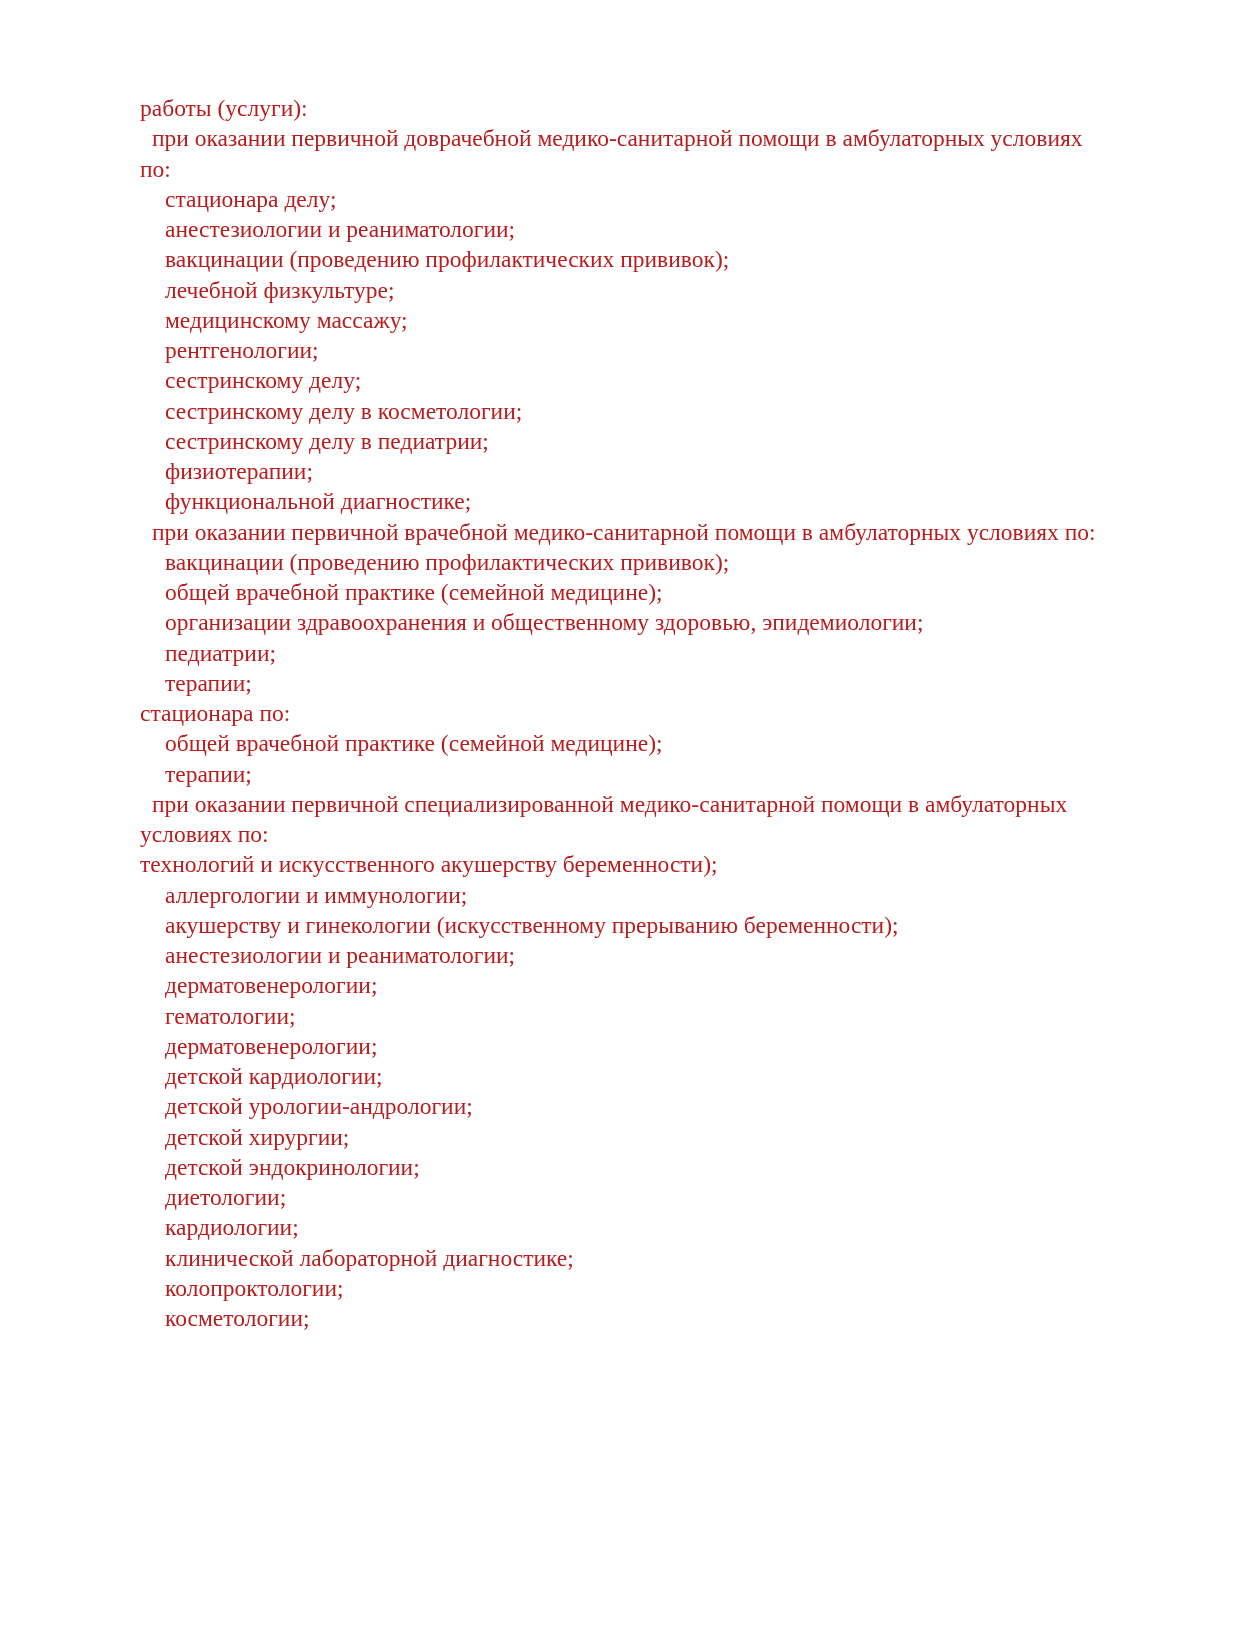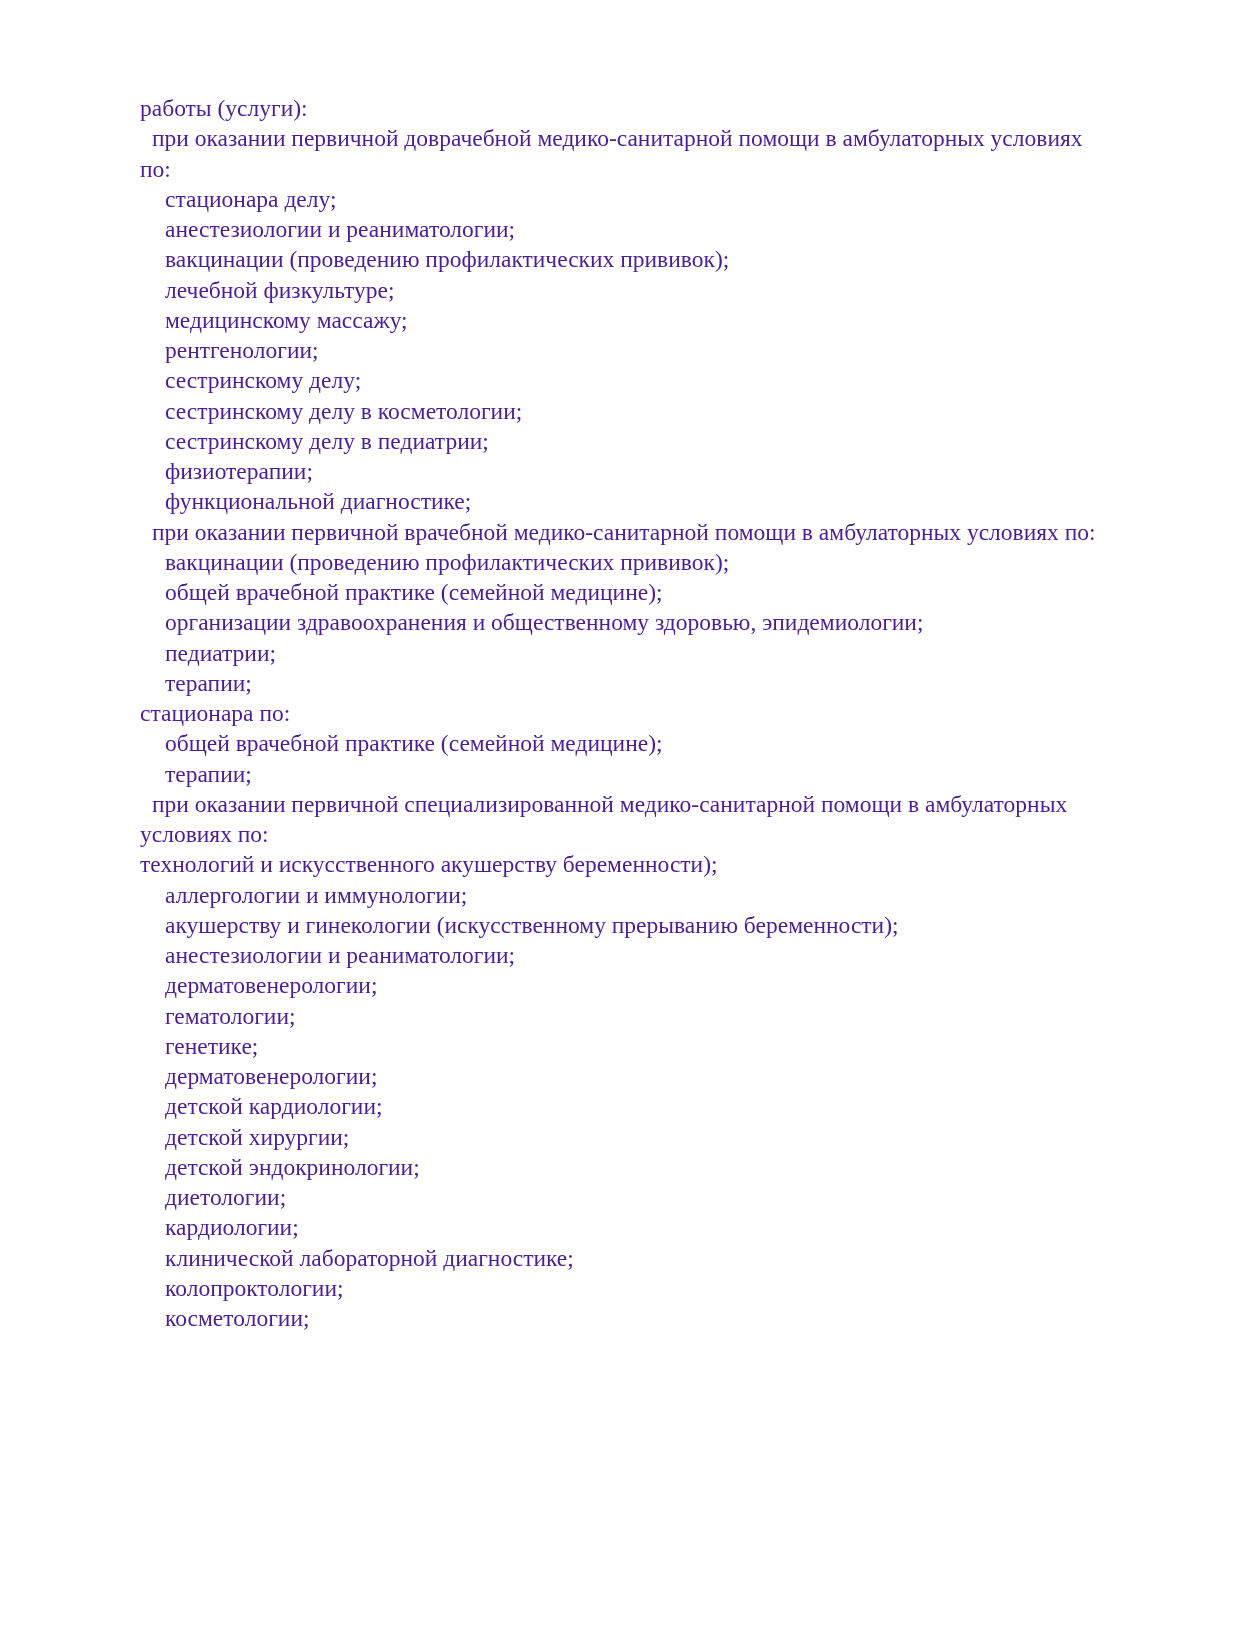--- a/index.html
+++ b/index.html
@@ -14,21 +14,21 @@
     overflow: hidden;
   }
   .page-content {
     position: absolute;
     left: 140px;
     top: 93px;
     width: 1040px;
     font-family: "Liberation Serif", "DejaVu Serif", serif;
     font-size: 23.5px;
     line-height: 30.25px;
-    color: #4c1d95;
+    color: #b91c1c;
     white-space: nowrap;
   }
   .ln {
     height: 30.25px;
   }
   .ind-0 { padding-left: 0; }
   .ind-1 { padding-left: 12px; }
   .ind-2 { padding-left: 25px; }
 </style>
 </head>
@@ -64,23 +64,23 @@
   <div class="ln ind-2">терапии;</div>
 
   <div class="ln ind-1">при оказании первичной специализированной медико-санитарной помощи в амбулаторных</div>
   <div class="ln ind-0">условиях по:</div>
   <div class="ln ind-0">технологий и искусственного акушерству беременности);</div>
   <div class="ln ind-2">аллергологии и иммунологии;</div>
   <div class="ln ind-2">акушерству и гинекологии (искусственному прерыванию беременности);</div>
   <div class="ln ind-2">анестезиологии и реаниматологии;</div>
   <div class="ln ind-2">дерматовенерологии;</div>
   <div class="ln ind-2">гематологии;</div>
-  <div class="ln ind-2">генетике;</div>
   <div class="ln ind-2">дерматовенерологии;</div>
   <div class="ln ind-2">детской кардиологии;</div>
+  <div class="ln ind-2">детской урологии-андрологии;</div>
   <div class="ln ind-2">детской хирургии;</div>
   <div class="ln ind-2">детской эндокринологии;</div>
   <div class="ln ind-2">диетологии;</div>
   <div class="ln ind-2">кардиологии;</div>
   <div class="ln ind-2">клинической лабораторной диагностике;</div>
   <div class="ln ind-2">колопроктологии;</div>
   <div class="ln ind-2">косметологии;</div>
 
 </main>
 

